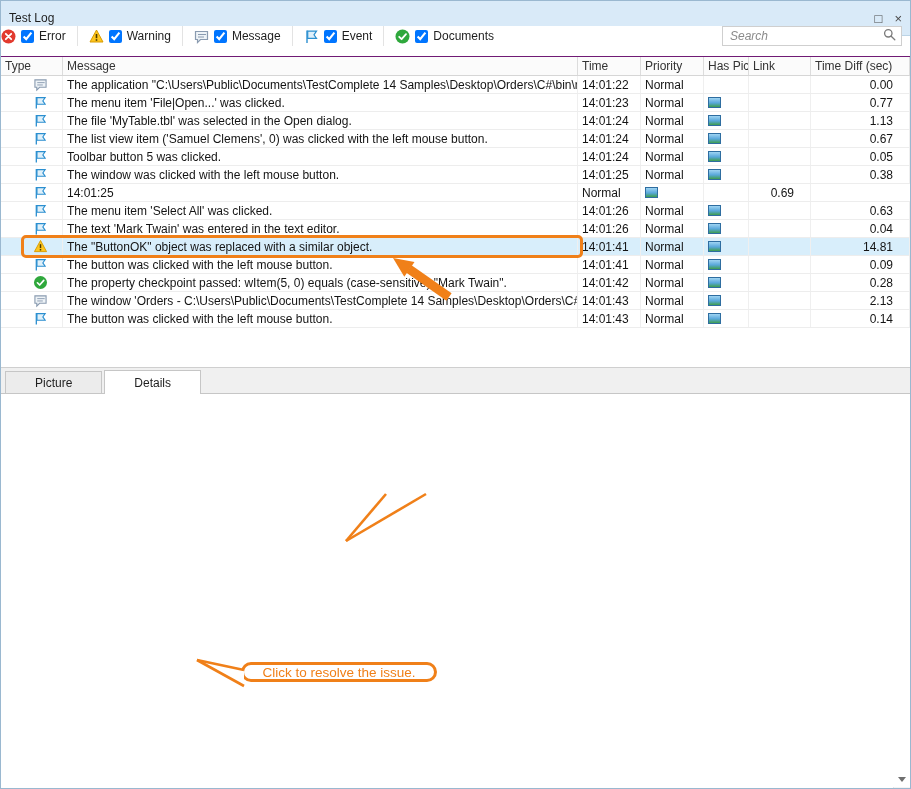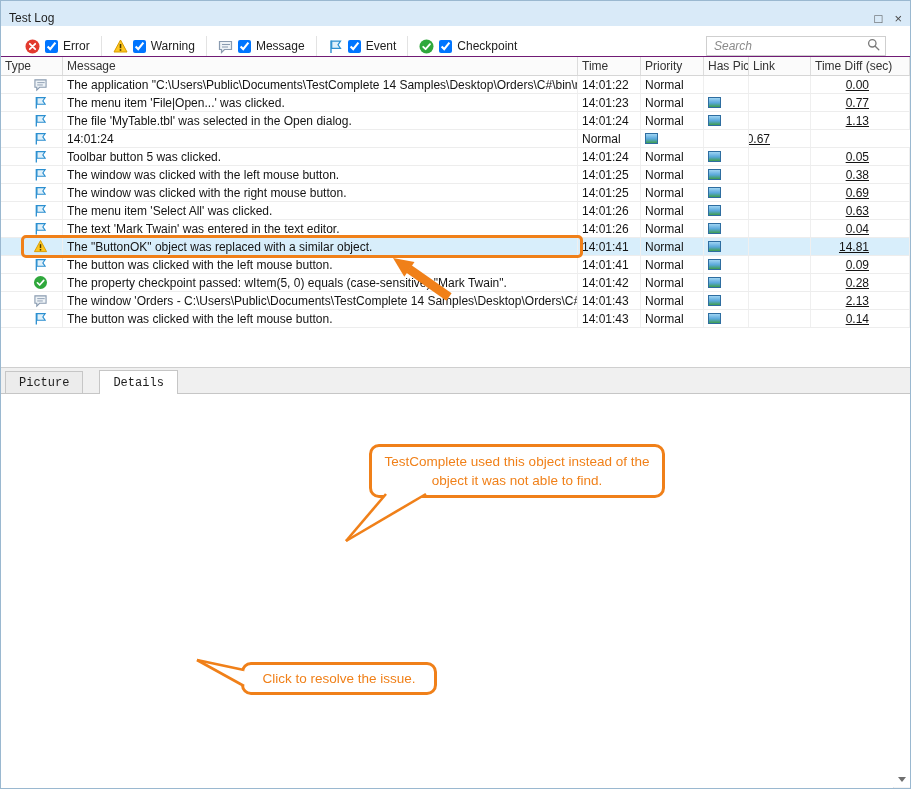--- a/index.html
+++ b/index.html
@@ -5,22 +5,22 @@
   html,body{margin:0;padding:0;background:#fff;}
   .window{position:relative;width:911px;height:789px;box-sizing:border-box;border:1px solid #9ab8d0;
           font-family:"Liberation Sans",sans-serif;background:#fff;overflow:hidden;}
   
   .titlebar{position:absolute;top:0;left:0;right:0;height:24px;background:#d9eaf8;border-bottom:1px solid #bcd4e6;
             display:flex;align-items:center;padding:17px 8px;box-sizing:border-box;}
   .title{font-size:12px;color:#1e1e1e;}
   .win-controls{margin-left:auto;display:flex;gap:12px;color:#4a4a4a;font-size:13px;line-height:1;}
   .win-controls span{cursor:pointer;}
   
-  .toolbar{position:absolute;top:25px;left:0;right:0;height:30px;background:#fff;display:flex;align-items:flex-end;
-           padding:0 24px;box-sizing:border-box;}
+  .toolbar{position:absolute;top:25px;left:0;right:8px;height:30px;background:#fff;display:flex;align-items:flex-start;
+           padding:0 0;box-sizing:border-box;}
   .filters{display:flex;align-items:center;}
   .filter{display:flex;align-items:center;gap:5px;}
   .ficon{display:inline-flex;width:15px;height:15px;}
   .ficon svg{display:block;}
   .fcheck{width:13px;height:13px;margin:0;}
   .flabel{font-size:12px;color:#1e1e1e;}
   .vsep{width:1px;height:20px;background:#e3e3e3;margin:0 11px;display:inline-block;}
   .searchbox{margin-left:auto;display:flex;align-items:center;border:1px solid #cfcfcf;height:20px;width:180px;
              padding:0 5px;background:#fff;box-sizing:border-box;}
   .search-input{border:0;outline:0;flex:1;min-width:0;font-size:12px;font-family:inherit;color:#b91c1c;}
@@ -33,35 +33,35 @@
          white-space:nowrap;overflow:hidden;cursor:pointer;}
   .lbody{position:absolute;top:75px;left:0;right:0;}
   .trow{display:grid;grid-template-columns:62px 515px 63px 63px 45px 62px auto;height:18px;
         border-bottom:1px solid #ededed;box-sizing:border-box;background:#fff;}
   .trow.selected{background:#d8eefb;}
   .cell{font-size:12px;color:#141414;padding:0 4px;display:flex;align-items:center;border-right:1px solid #efefef;
         white-space:nowrap;overflow:hidden;box-sizing:border-box;}
   .c-type{padding-left:32px;}
   .ticon{display:inline-flex;width:15px;height:15px;}
   .ticon svg{display:block;transform:scale(.93);}
-  .c-diff{justify-content:flex-end;padding-right:40px;text-decoration:underline;}
+  .c-diff{justify-content:flex-end;padding-right:16px;}
   .picicon{width:13px;height:11px;border:1px solid #2e6da0;box-sizing:border-box;
            background:linear-gradient(180deg,#9fd4f2 0%,#58a7da 55%,#3f9e4f 100%);}
   
   .row-outline{position:absolute;left:20px;top:234px;width:562px;height:23px;border:3px solid #F08019;
                border-radius:5px;box-sizing:border-box;pointer-events:none;z-index:5;}
   .annot{position:absolute;pointer-events:none;z-index:6;}
   .callout{position:absolute;border:3px solid #F08019;border-radius:10px;background:#fff;color:#F08019;
            font-size:13.5px;line-height:19px;display:flex;align-items:center;justify-content:center;
            text-align:center;box-sizing:border-box;padding:3px 10px;z-index:6;}
   
   .tabstrip{position:absolute;top:366px;left:0;right:0;height:27px;background:#f0f0f0;border-top:1px solid #cfcfcf;
             border-bottom:1px solid #c6c6c6;display:flex;align-items:flex-end;padding-left:4px;box-sizing:border-box;}
   .tab{font-size:12px;color:#1e1e1e;background:#ececec;border:1px solid #c6c6c6;border-bottom:none;
-       padding:0 13px;height:21px;display:flex;align-items:center;margin-right:16px;cursor:pointer;font-family:Liberation Mono, monospace;}
+       padding:0 29px;height:21px;display:flex;align-items:center;margin-right:2px;cursor:pointer;}
   .tab.active{background:#fff;height:23px;margin-bottom:-1px;z-index:2;}
   
   .details{position:absolute;top:393px;left:0;right:0;bottom:0;background:#fff;}
   
   .vscroll{position:absolute;right:0;top:393px;bottom:0;width:17px;background:#f4f4f4;border-left:1px solid #e5e5e5;
            box-sizing:border-box;}
   .sbtn{position:absolute;left:0;width:16px;height:17px;display:flex;align-items:center;justify-content:center;cursor:pointer;}
   .sbtn.up{top:0;} .sbtn.down{bottom:0;}
   .tri-down{width:0;height:0;border-left:4px solid transparent;border-right:4px solid transparent;border-top:5px solid #6f6f6f;}
 </style>
@@ -126,21 +126,21 @@
   </span>
 <span class="vsep"></span>
   <span class="filter">
     <span class="ficon">
             <svg width="15" height="15" viewBox="0 0 15 15">
               <circle cx="7.5" cy="7.5" r="7" fill="#2fa83c"></circle>
               <path d="M4.2 7.8 L6.6 10.2 L11 5.2" stroke="#fff" stroke-width="1.8" fill="none" stroke-linecap="round" stroke-linejoin="round"></path>
             </svg>
           </span>
     <input type="checkbox" class="fcheck" checked="" style="">
-    <span class="flabel">Checkpoint</span>
+    <span class="flabel">Documents</span>
   </span>
 </span>
     <span class="searchbox">
       <input class="search-input" type="text" placeholder="Search" style="">
       <span>
         <svg width="13" height="13" viewBox="0 0 13 13">
             <circle cx="5.3" cy="5.3" r="3.7" fill="none" stroke="#7a7a7a" stroke-width="1.3"></circle>
             <path d="M8.2 8.2 L11.8 11.8" stroke="#7a7a7a" stroke-width="1.3" stroke-linecap="round"></path>
           </svg>
       </span>
@@ -215,20 +215,21 @@
 
   <div class="trow">
     <div class="cell c-type">
           <span class="ticon">
             <svg width="15" height="15" viewBox="0 0 15 15">
               <path d="M3 1.5 V14" stroke="#2b8fd0" stroke-width="1.4"></path>
               <path d="M3.7 2.2 H12.5 L10 5.8 L12.5 9.4 H3.7 Z" fill="#dff0fa" stroke="#2b8fd0" stroke-width="1.2"></path>
             </svg>
           </span>
         </div>
+    <div class="cell c-msg">The list view item ('Samuel Clemens', 0) was clicked with the left mouse button.</div>
     <div class="cell c-time">14:01:24</div>
     <div class="cell c-pri">Normal</div>
     <div class="cell c-pic">
           <span class="picicon"></span>
         </div>
     <div class="cell c-link"></div>
     <div class="cell c-diff">0.67</div>
   </div>
 
   <div class="trow">
@@ -271,21 +272,20 @@
 
   <div class="trow">
     <div class="cell c-type">
           <span class="ticon">
             <svg width="15" height="15" viewBox="0 0 15 15">
               <path d="M3 1.5 V14" stroke="#2b8fd0" stroke-width="1.4"></path>
               <path d="M3.7 2.2 H12.5 L10 5.8 L12.5 9.4 H3.7 Z" fill="#dff0fa" stroke="#2b8fd0" stroke-width="1.2"></path>
             </svg>
           </span>
         </div>
-    <div class="cell c-msg">The window was clicked with the right mouse button.</div>
     <div class="cell c-time">14:01:25</div>
     <div class="cell c-pri">Normal</div>
     <div class="cell c-pic">
           <span class="picicon"></span>
         </div>
     <div class="cell c-link"></div>
     <div class="cell c-diff">0.69</div>
   </div>
 
   <div class="trow">
@@ -438,27 +438,26 @@
   <div class="details">
 
     <div class="vscroll">
       <div class="sbtn up"></div>
       <div class="sbtn down">
           <div class="tri-down"></div>
         </div>
     </div>
   </div>
 
-  <div class="callout" style="left:368px;top:443px;width:296px;height:54px;">TestComplete used this object instead of the object it was not able to find.</div>
   <svg class="annot" style="left:335px;top:491px;z-index:7;" width="110" height="55">
     <polygon points="10,49 50,2 90,2" fill="#ffffff"></polygon>
     <line x1="10" y1="49" x2="50" y2="2" stroke="#F08019" stroke-width="2.6"></line>
     <line x1="10" y1="49" x2="90" y2="2" stroke="#F08019" stroke-width="2.6"></line>
   </svg>
 
-  <div class="callout" style="left:240px;top:661px;width:196px;height:33px;">Click to resolve the issue.</div>
+  <div class="callout" style="left:240px;top:661px;width:196px;height:20px;">Click to resolve the issue.</div>
   <svg class="annot" style="left:190px;top:649px;z-index:7;" width="56" height="46">
     <polygon points="6,10 53,20 53,36" fill="#ffffff"></polygon>
     <line x1="6" y1="10" x2="53" y2="20" stroke="#F08019" stroke-width="2.6"></line>
     <line x1="6" y1="10" x2="53" y2="36" stroke="#F08019" stroke-width="2.6"></line>
   </svg>
 
 </div>
 
 </body></html>

